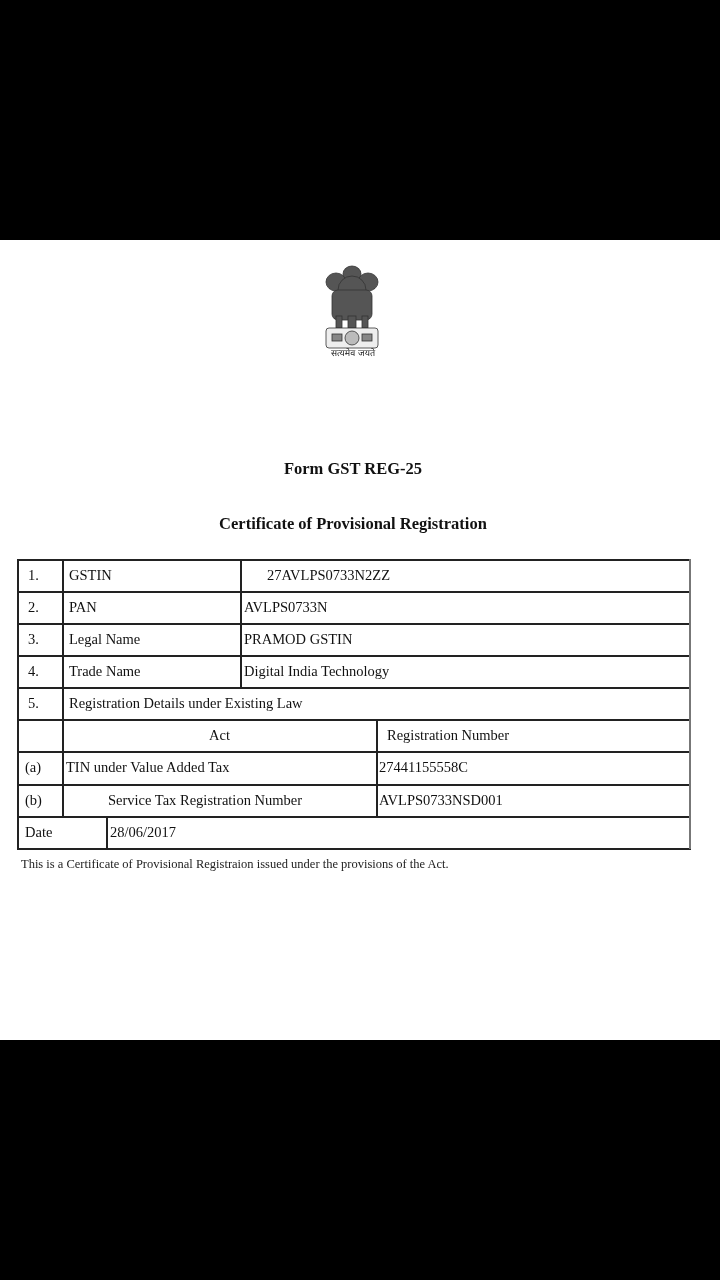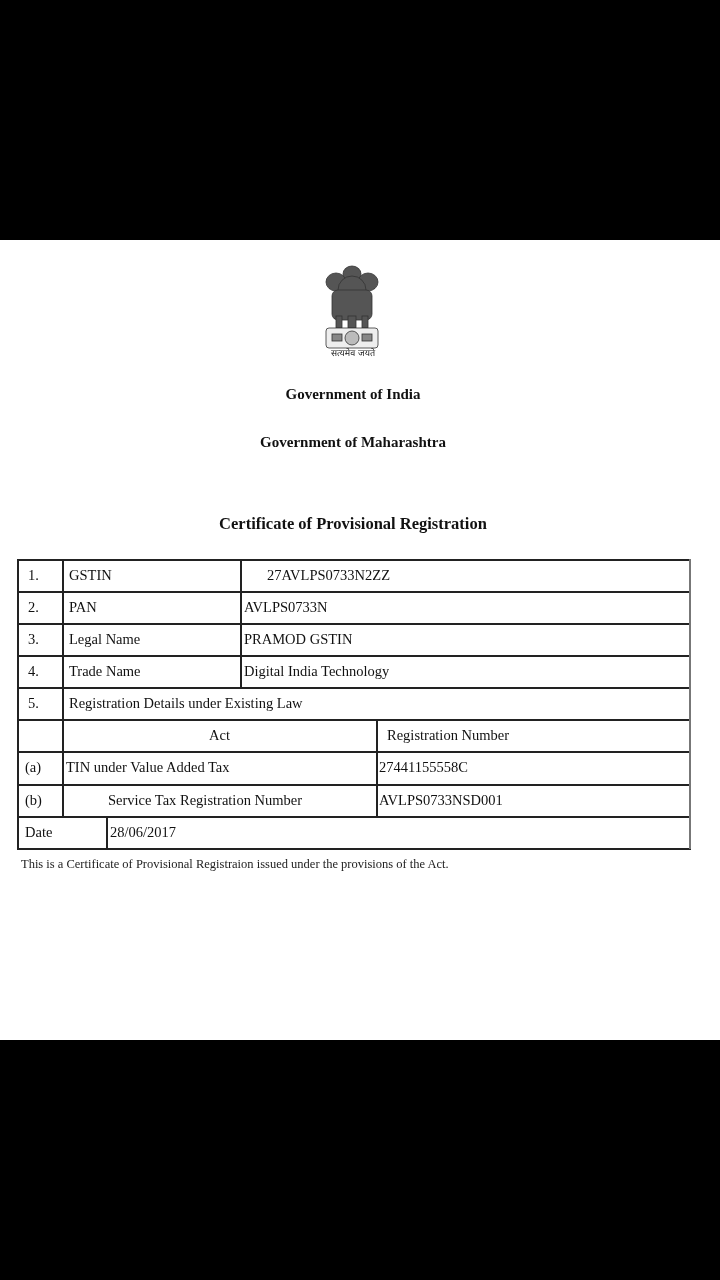--- a/index.html
+++ b/index.html
@@ -56,22 +56,21 @@
       <rect x="30" y="56" width="8" height="12"></rect>
       <rect x="44" y="56" width="6" height="12"></rect>
       <rect x="8" y="68" width="52" height="20" rx="3" fill="#eee"></rect>
       <circle cx="34" cy="78" r="7" fill="#bbb"></circle>
       <rect x="14" y="74" width="10" height="7" fill="#888"></rect>
       <rect x="44" y="74" width="10" height="7" fill="#888"></rect>
     </g>
   </svg>
   <div class="motto">सत्यमेव जयते</div>
 
-  <div class="head-line hl1">Government of India</div>
-  <div class="head-line hl3">Government of Maharashtra</div>
+  <div class="head-line hl4">Form GST REG-25</div>
 
   <div class="cert-title">Certificate of Provisional Registration</div>
 
   <div class="tbl">
 
     <div class="hline" style="left:17px;width:674px;top:319px;"></div>
     <div class="hline" style="left:17px;width:674px;top:351px;"></div>
     <div class="hline" style="left:17px;width:674px;top:383px;"></div>
     <div class="hline" style="left:17px;width:674px;top:415px;"></div>
     <div class="hline" style="left:17px;width:674px;top:447px;"></div>

